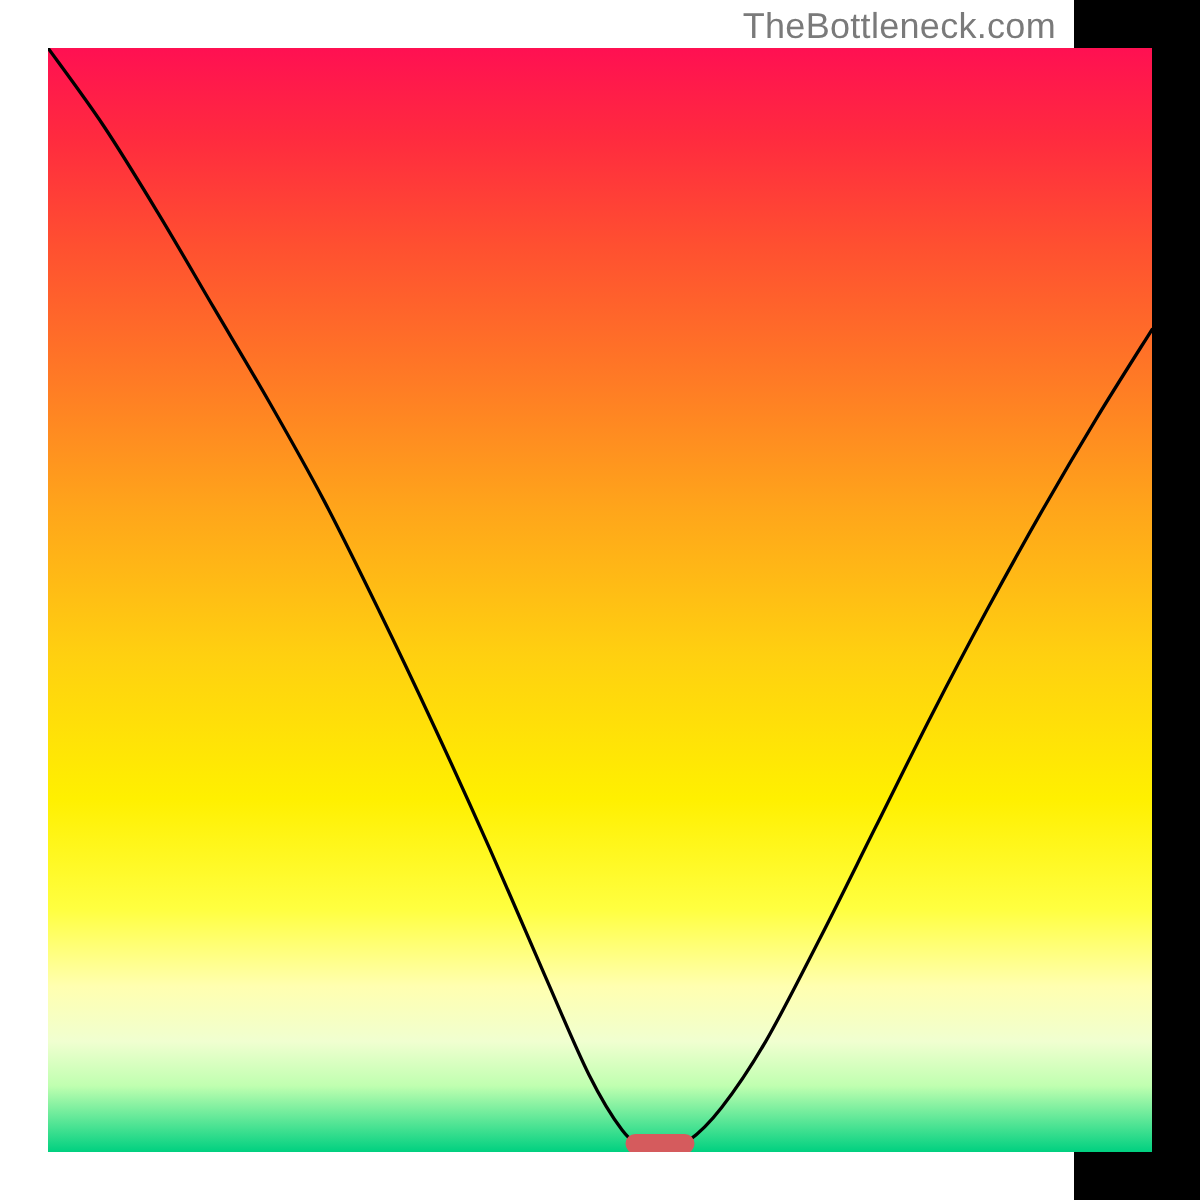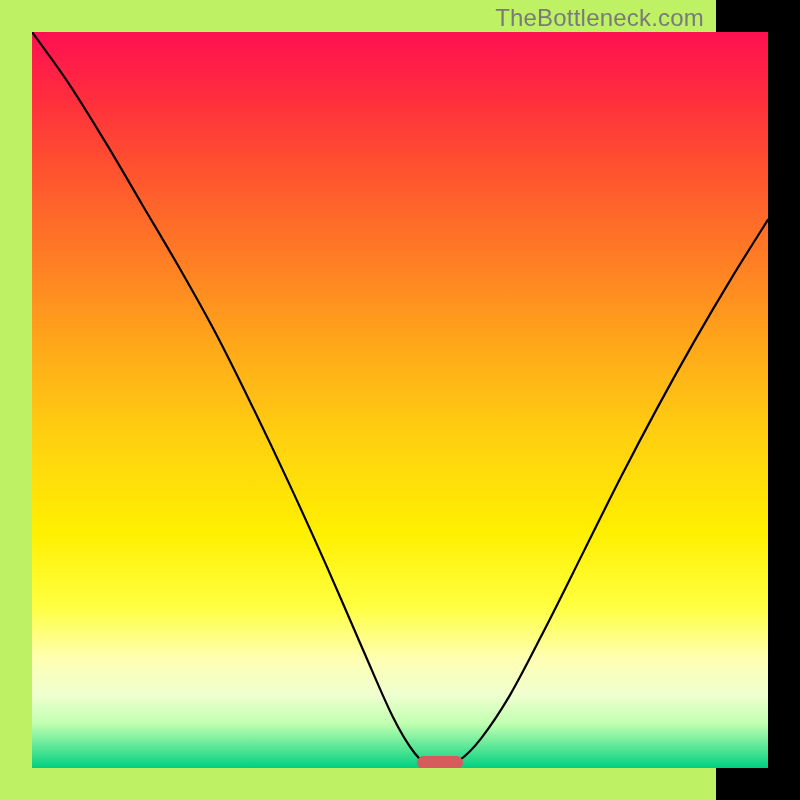--- a/index.html
+++ b/index.html
@@ -10,21 +10,21 @@
     background: #000;
     overflow: hidden;
     font-family: Arial, Helvetica, sans-serif;
   }
   .frame {
     position: absolute;
     left: 0;
     top: 0;
     width: 716px;
     height: 800px;
-    background: #bef264;
+    background: #ffffff;
   }
   .watermark {
     position: absolute;
     top: 4px;
     right: 12px;
     color: #7a7a7a;
     font-size: 24px;
     letter-spacing: 0.2px;
     font-weight: 400;
     user-select: none;

